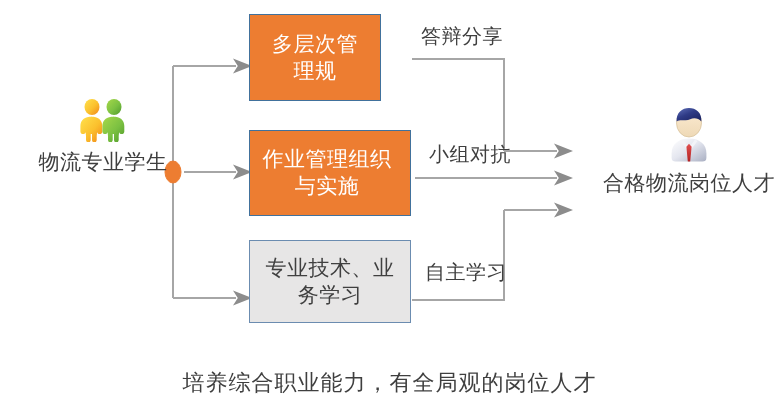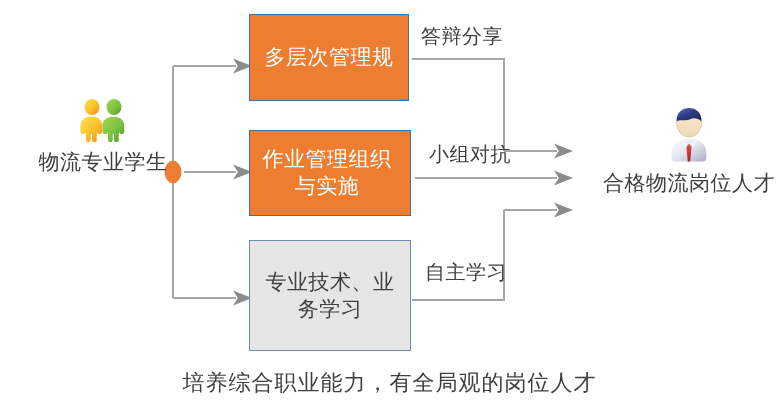--- a/index.html
+++ b/index.html
@@ -49,23 +49,23 @@
     background: #ED7D31;
     color: #ffffff;
   }
   .proc-box.grey {
     background: #E7E6E6;
     color: #404040;
     border-color: #6b8cb0;
   }
   .proc-box .txt { display: block; }
 
-  #box-1 { left: 249px; top: 14px;  width: 160px; height: 87px; }
+  #box-1 { left: 249px; top: 14px;  width: 132px; height: 87px; }
   #box-2 { left: 249px; top: 130px; width: 162px; height: 86px; padding-left: 8px; }
-  #box-3 { left: 249px; top: 240px; width: 162px; height: 111px; }
+  #box-3 { left: 249px; top: 240px; width: 162px; height: 83px; }
 
   
   .endpoint {
     position: absolute;
     text-align: center;
   }
   .endpoint .cap {
     font-size: 21px;
     color: #3f3f3f;
     white-space: nowrap;

